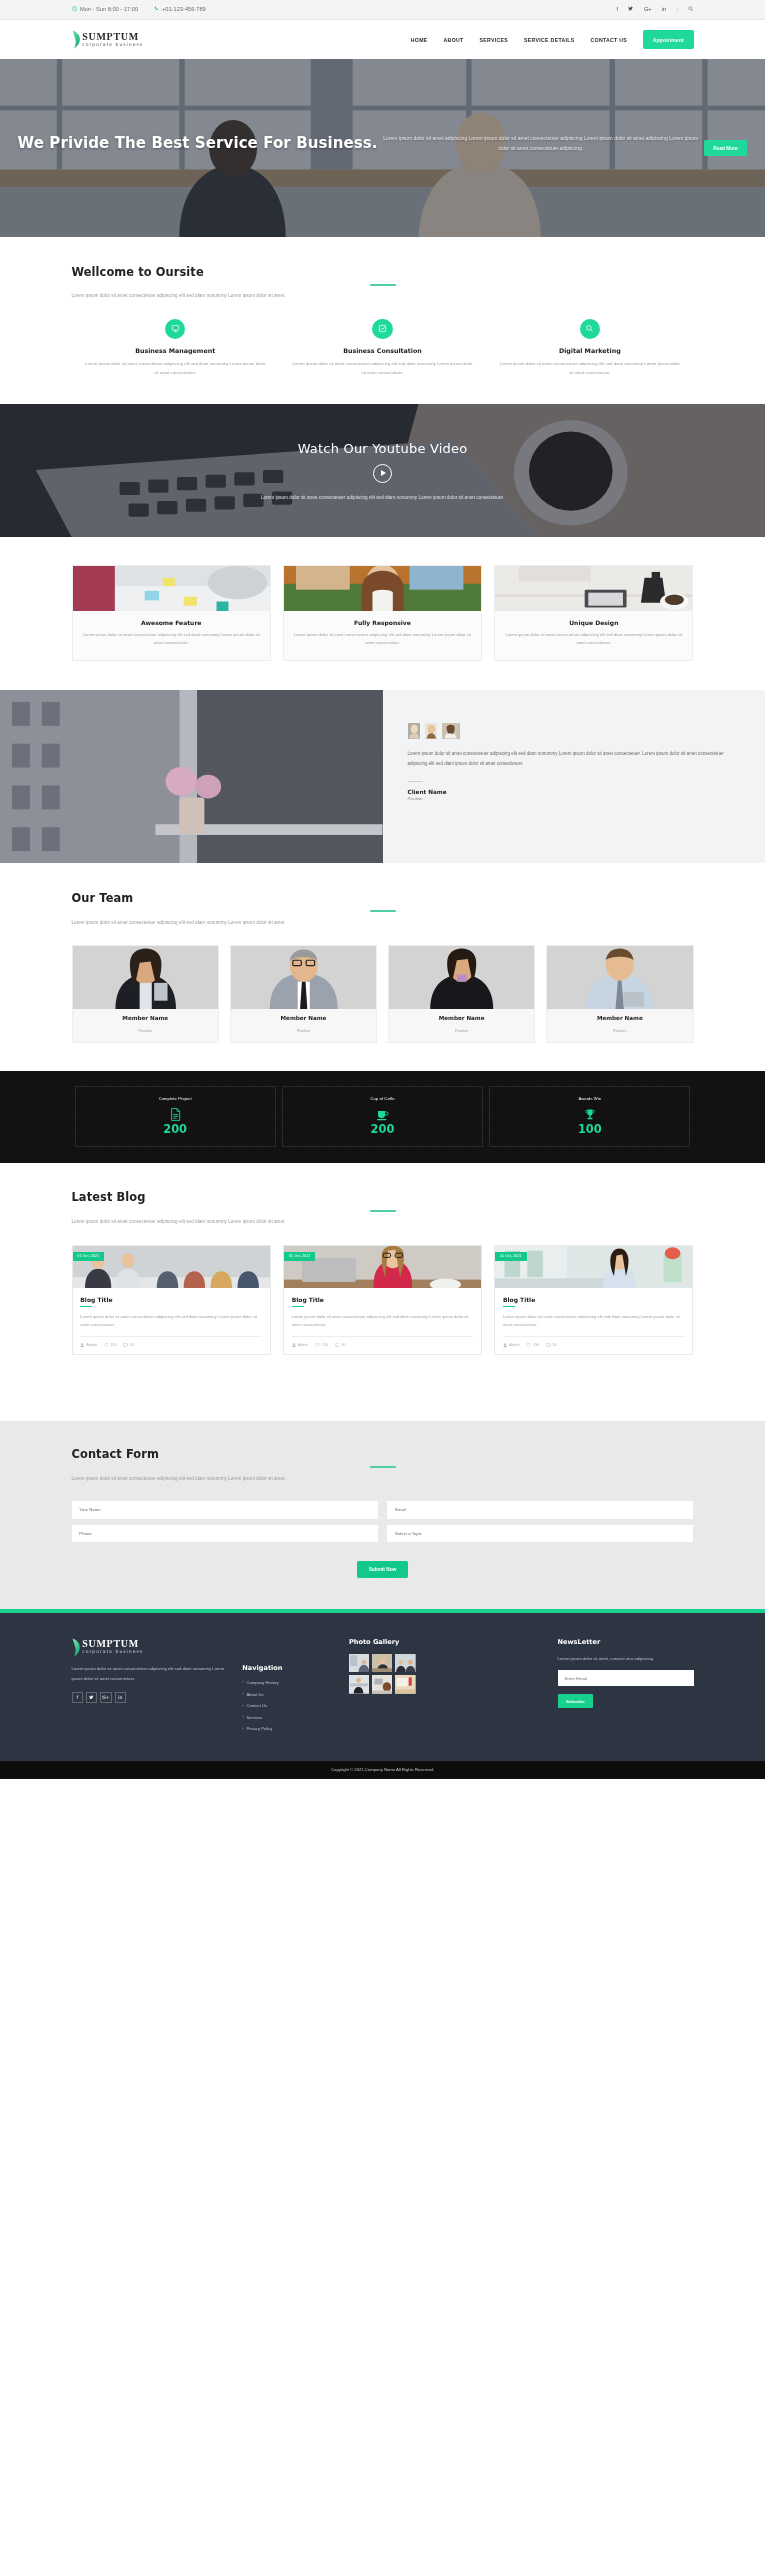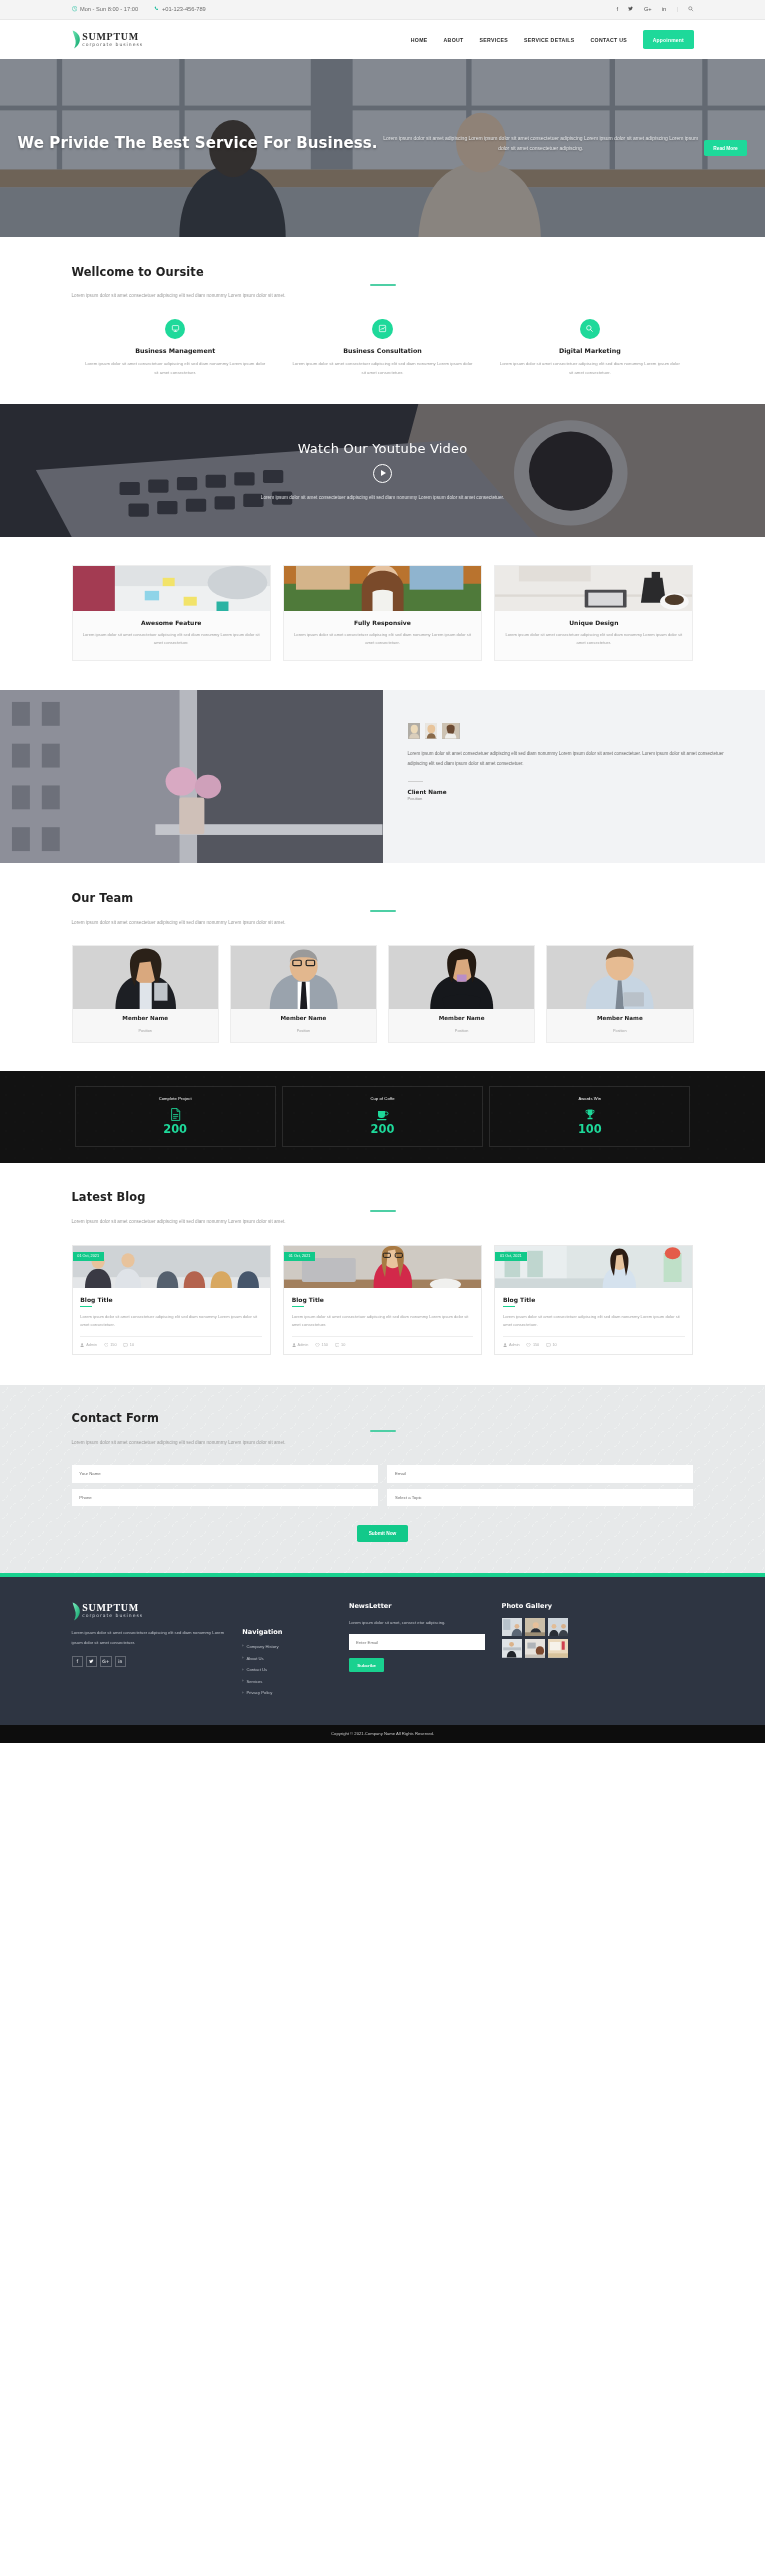--- a/index.html
+++ b/index.html
@@ -224,21 +224,21 @@
   .blog-body p { font-size:4.1px; color:#a2a2a2; line-height:2.1; }
   .blog-foot {
     margin:6.6px 7.8px 0; border-top:0.6px solid #eee; padding:5.4px 0 6px;
     display:flex; align-items:center; gap:6.6px;
     font-size:3.8px; color:#b0b0b0;
   }
   .blog-foot .m { display:flex; align-items:center; gap:1.8px; }
 
   
   .contact {
-    background:#e7e9ea; padding:26px 16px 31px; position:relative; overflow:hidden;
+    background:#e7e9ea; padding:26px 16px 31px; position:relative; overflow:hidden;margin-top:36px;
   }
   .contact .pattern {
     position:absolute; inset:0; opacity:.55;
     background-image:
       radial-gradient(circle at 0 0, transparent 7.8px, rgba(255,255,255,.55) 7.8px, rgba(255,255,255,.55) 8.4px, transparent 8.4px),
       radial-gradient(circle at 18px 18px, transparent 7.8px, rgba(255,255,255,.55) 7.8px, rgba(255,255,255,.55) 8.4px, transparent 8.4px);
     background-size:18px 18px;
   }
   .contact .wrap { position:relative; z-index:2; }
   .contact .sec-head h2 { color:#222; }
@@ -999,27 +999,20 @@
             </li>
           <li>
               <a href="#">
                 <span class="chev">›</span>
                 <span>Privacy Policy</span>
               </a>
             </li>
         </ul>
       </div>
 
-      <div class="fcol fcol-news">
-        <h4>NewsLetter</h4>
-        <p>Lorem ipsum dolor sit amet, consect etur adipiscing.</p>
-        <input class="news-input" type="text" placeholder="Enter Email" style="">
-        <button class="btn-sub">Subcribe</button>
-      </div>
-
       <div class="fcol fcol-gal">
         <h4>Photo Gallery</h4>
         <div class="gal-grid">
           <span class="g">
             <svg width="20.3" height="18.5" viewBox="0 0 34 31">
                 <rect width="34" height="31" fill="#d8dde1"></rect>
                 <rect x="2" y="2" width="12" height="18" fill="#b7c2cb"></rect>
                 <path d="M16 31c0-9 5-13 9-13s9 4 9 13z" fill="#5c6775"></path>
                 <circle cx="25" cy="14" r="4" fill="#e0b894"></circle>
               </svg>
@@ -1061,19 +1054,26 @@
             <svg width="20.3" height="18.5" viewBox="0 0 34 31">
                 <rect width="34" height="31" fill="#ead9bd"></rect>
                 <rect x="3" y="5" width="18" height="14" fill="#f6f2ea"></rect>
                 <rect x="23" y="4" width="5" height="14" fill="#cf3f4e"></rect>
                 <rect x="0" y="24" width="34" height="7" fill="#d8c39c"></rect>
               </svg>
           </span>
         </div>
       </div>
 
+      <div class="fcol fcol-news">
+        <h4>NewsLetter</h4>
+        <p>Lorem ipsum dolor sit amet, consect etur adipiscing.</p>
+        <input class="news-input" type="text" placeholder="Enter Email" style="">
+        <button class="btn-sub">Subcribe</button>
+      </div>
+
     </div>
   </div>
 </footer>
 <div class="copy">
   <span>Copyright © 2021.Company Name All Rights Reserved.</span>
 </div>
 
 
 </body></html>

